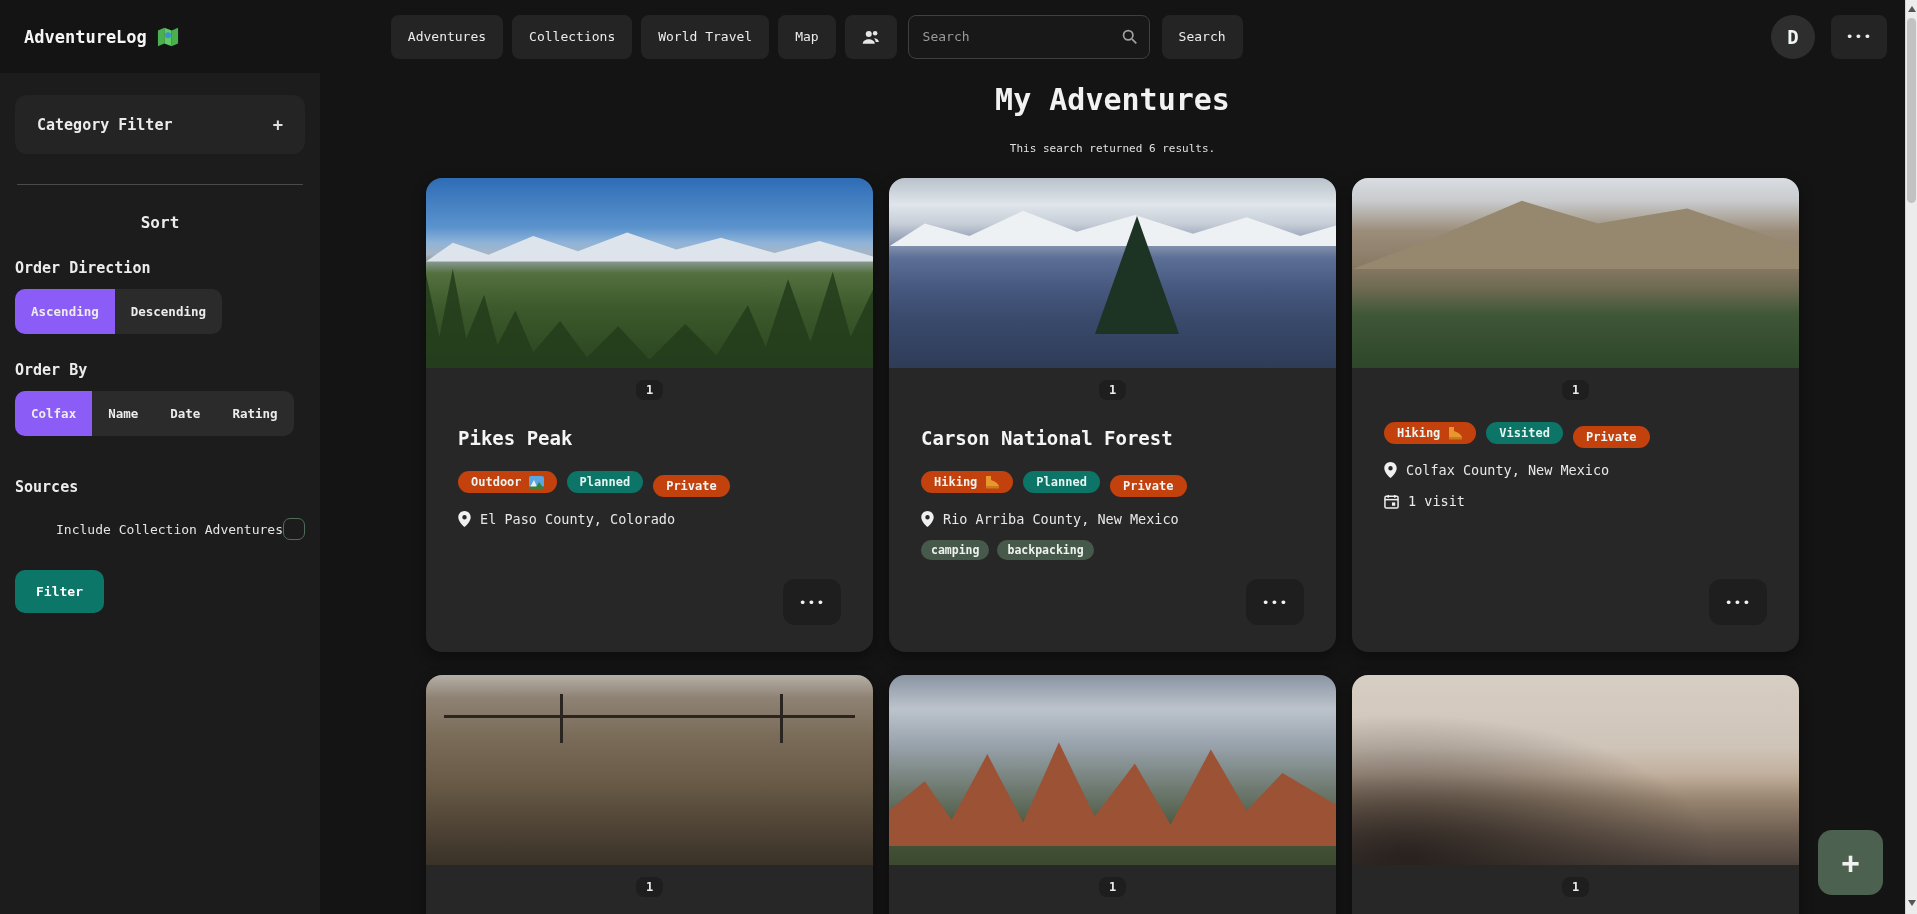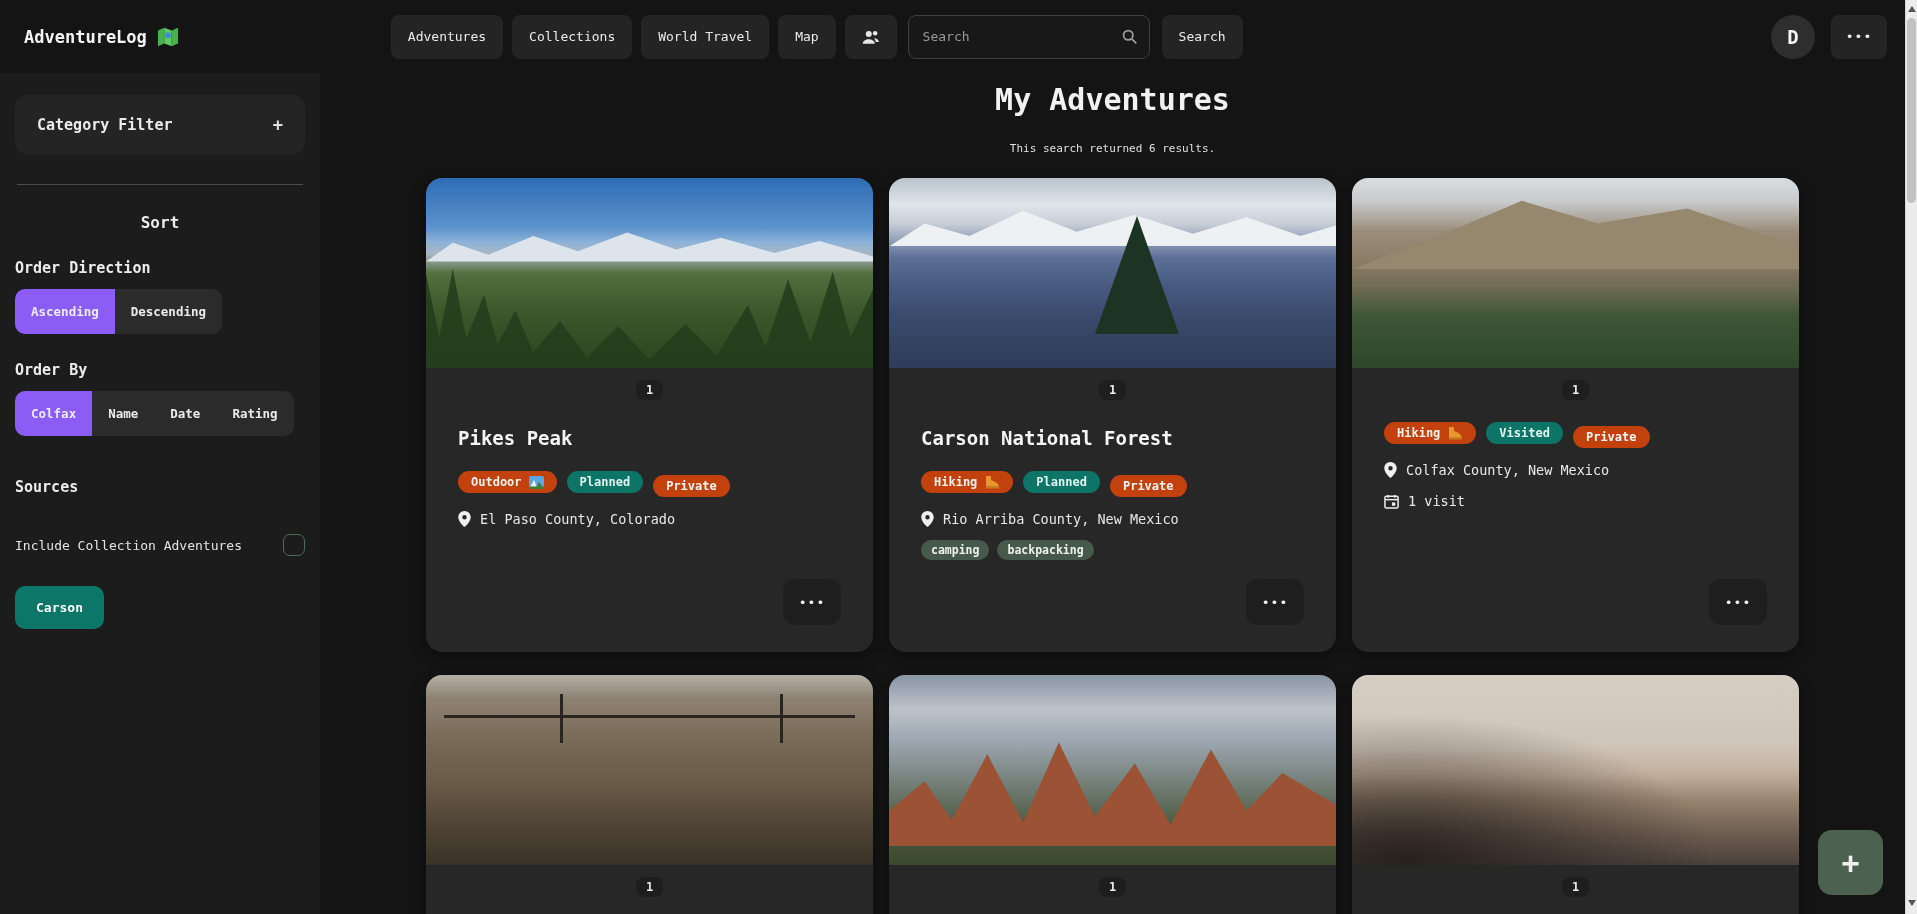--- a/index.html
+++ b/index.html
@@ -31,21 +31,21 @@
     justify-content:space-between; padding:0 22px; font-size:15px; font-weight:bold; cursor:pointer; }
   .cat-plus { font-size:17px; font-weight:bold; color:#e0e0e0; }
   .side-divider { border:none; border-top:1px solid #4a4a4a; margin:30px 2px 0 2px; }
   .sort-head { text-align:center; font-size:16px; font-weight:bold; margin-top:28px; }
   .side-label { font-size:15px; font-weight:bold; margin:27px 0 12px 0; }
   .btn-group { display:inline-flex; background:#2b2b2b; border-radius:10px; overflow:hidden; }
   .group-btn { background:transparent; border:none; color:#ececec; font-family:inherit;
     font-size:12.5px; font-weight:bold; padding:0 16px; height:45px; cursor:pointer; }
   .group-btn.selected { background:#8b5cf6; }
   .sources-label { margin-top:42px; }
-  .include-row { display:flex; align-items:center; justify-content:space-between; margin-top:38px;
+  .include-row { display:flex; align-items:center; justify-content:flex-end; margin-top:22px;
     font-size:13px; color:#e4e4e4; }
   .checkbox { width:22px; height:22px; border:1px solid #4e6e5a; border-radius:7px;
     background:transparent; cursor:pointer; }
   .filter-btn { margin-top:30px; background:#0c7668; color:#fff; border:none; font-family:inherit;
     font-size:13px; font-weight:bold; padding:0 21px; height:43px; border-radius:10px; cursor:pointer; }
 
   
   .main { position:absolute; left:320px; top:73px; right:12px; bottom:0; overflow:hidden; }
   .page-title { text-align:center; font-size:30px; font-weight:bold; margin-top:9px; color:#f2f2f2; }
   .results-text { text-align:center; font-size:11px; margin-top:25px; color:#e0e0e0; }
@@ -184,21 +184,21 @@
     <button class="group-btn">Date</button>
     <button class="group-btn">Rating</button>
   </div>
 
   <div class="side-label sources-label">Sources</div>
   <div class="include-row">
     <span>Include Collection Adventures</span>
     <span class="checkbox"></span>
   </div>
 
-  <button class="filter-btn">Carson</button>
+  <button class="filter-btn">Filter</button>
 </aside>
 
 <main class="main">
   <h1 class="page-title">My Adventures</h1>
   <p class="results-text">This search returned 6 results.</p>
   <section class="grid" id="card-grid">
       <article class="card">
     <div class="card-img img-pikes-peak"></div>
     <div class="count-badge">1</div>
     <div class="card-body">

